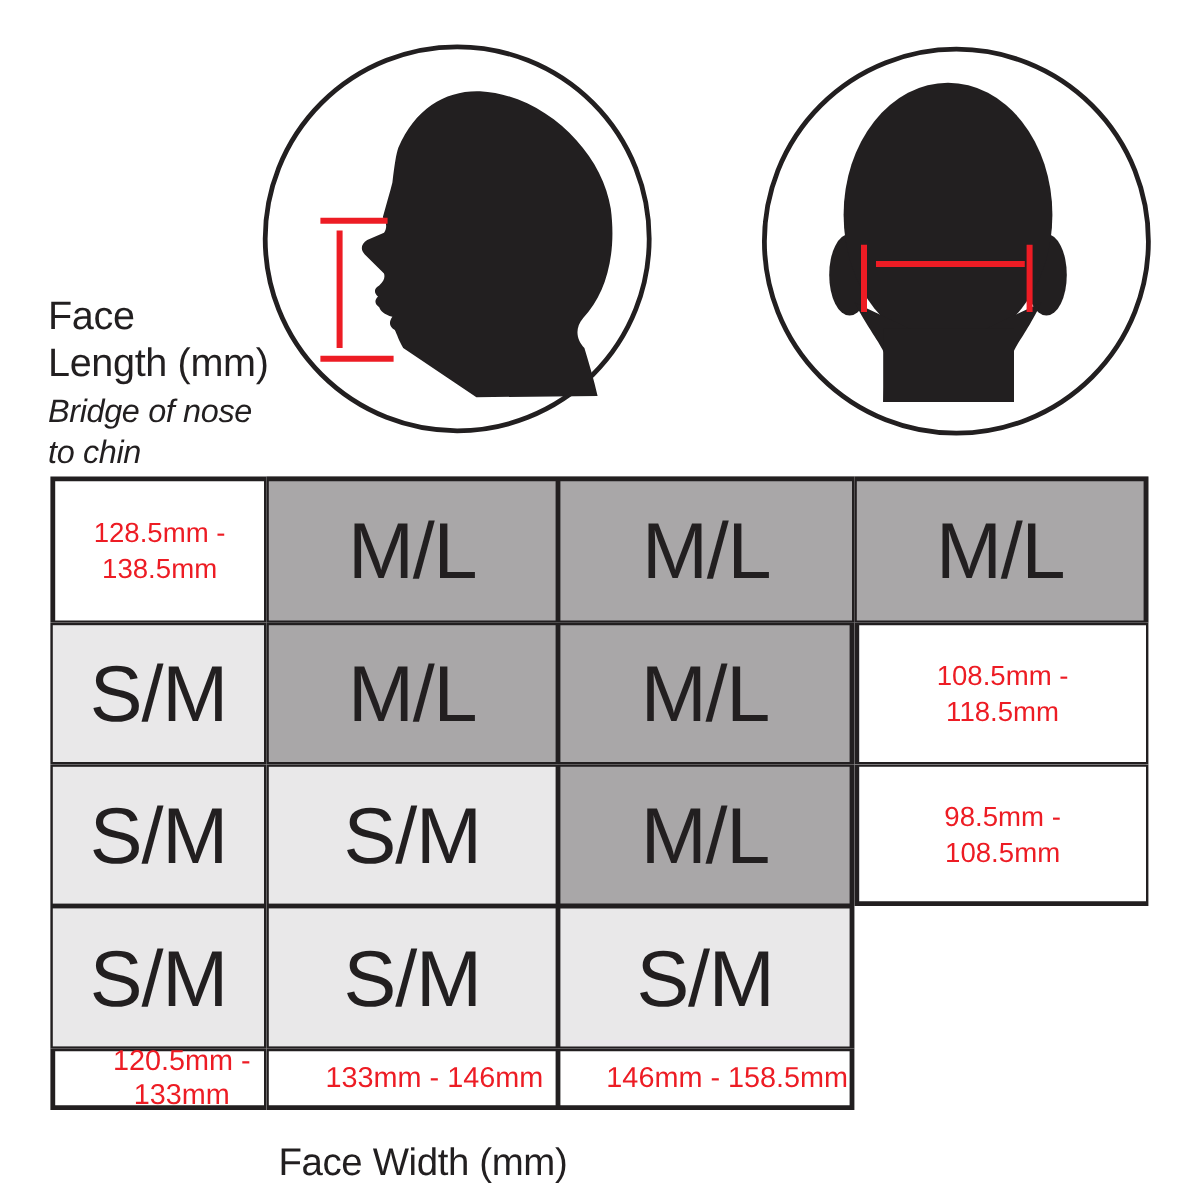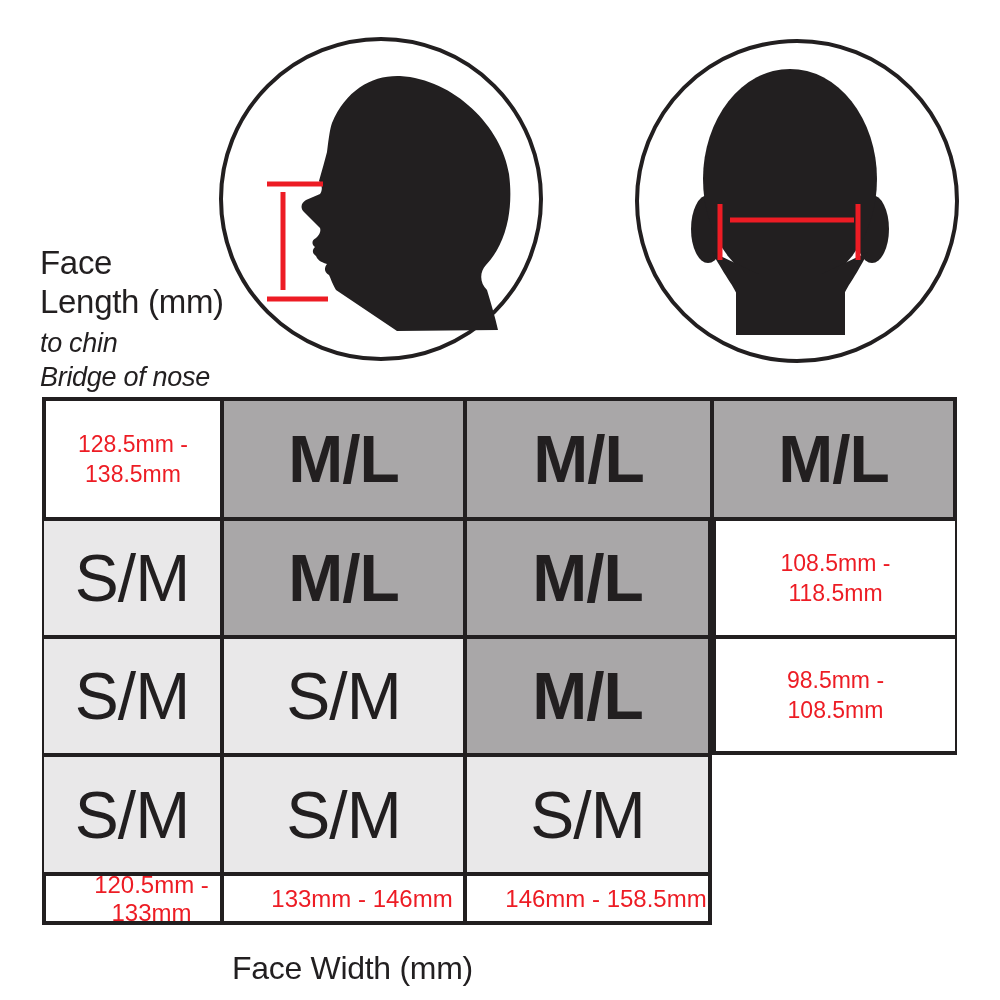--- a/index.html
+++ b/index.html
@@ -37,21 +37,21 @@
     background:#fff;
   }
   .t-top{border-top-width:4px}.t-left{border-left-width:4px}
   .t-right{border-right-width:4px}.t-bottom{border-bottom-width:4px}
   .rowlabel{
     color:var(--red,#ed1c24);font-size:23px;line-height:30px;padding:0 28px;background:#fff;
   }
   .size-cell{
     font-size:66px;letter-spacing:-1px;color:var(--ink,#221f20);
   }
-  .size-cell[data-size="ml"]{background:var(--ml,#a9a7a8);font-weight:bold;}
+  .size-cell[data-size="ml"]{background:var(--ml,#a9a7a8);}
   .size-cell[data-size="sm"]{background:var(--sm,#e9e8e9);}
   .collabel{
     color:var(--red,#ed1c24);font-size:24px;background:#fff;padding-left:37px;
   }
   .spacer{border:none;background:transparent;}
 
   
   .face-width{
     position:absolute;left:232px;top:938px;width:530px;text-align:left;
     color:var(--ink,#221f20);font-size:32px;letter-spacing:-.3px;
@@ -59,22 +59,22 @@
 </style>
 </head>
 <body>
 
 <div class="canvas">
 
   <div class="face-length">
     <div>Face</div>
     <div>Length (mm)</div>
     <div class="note">
+      <div>Bridge of nose</div>
       <div>to chin</div>
-      <div>Bridge of nose</div>
     </div>
   </div>
 
   <svg class="circle-svg circle-left" width="334" height="334" viewBox="0 0 334 334">
     <circle cx="167" cy="167" r="160" fill="#ffffff" stroke="var(--ink)" stroke-width="4"></circle>
     <path fill="var(--ink)" d="
       M 186 44
       C 240 47 288 95 295 142
       C 300 180 291 213 272 233
       C 265 241 266 251 273 258

